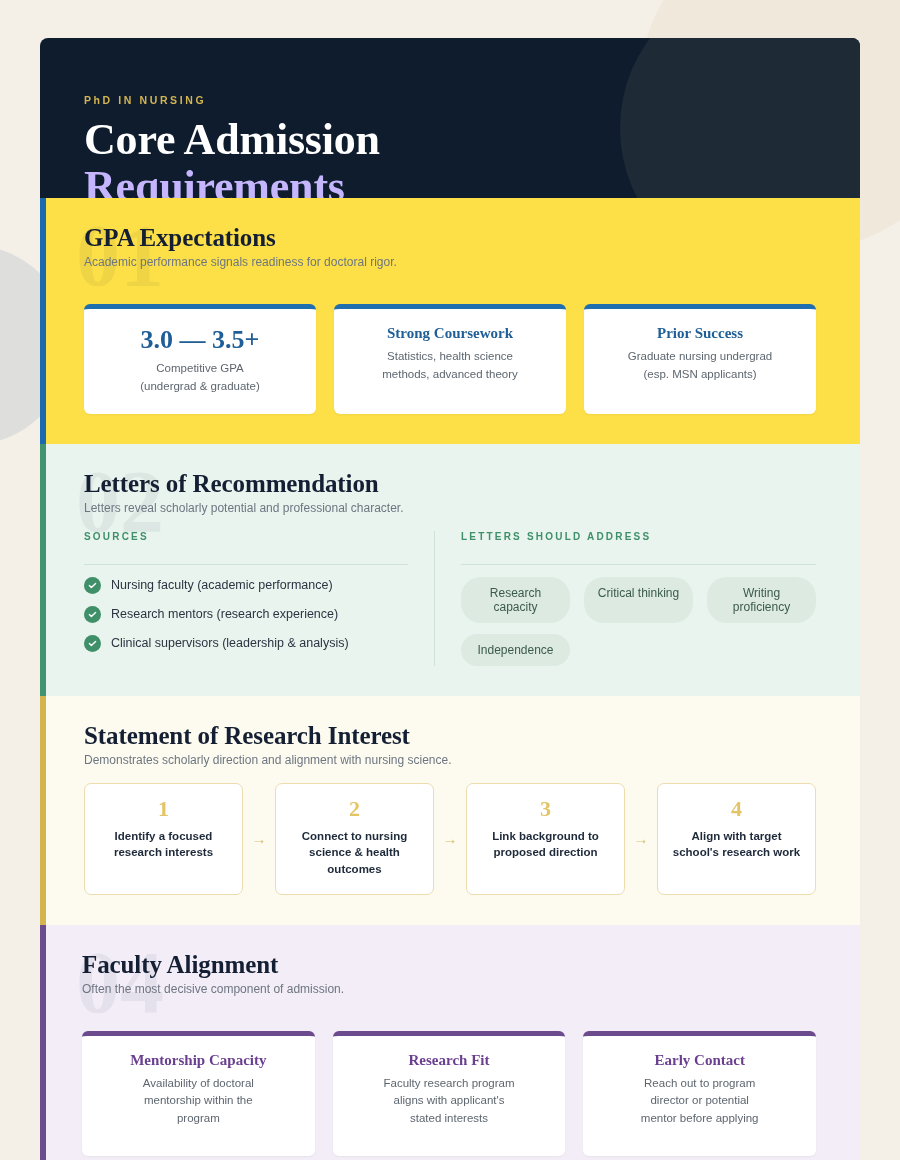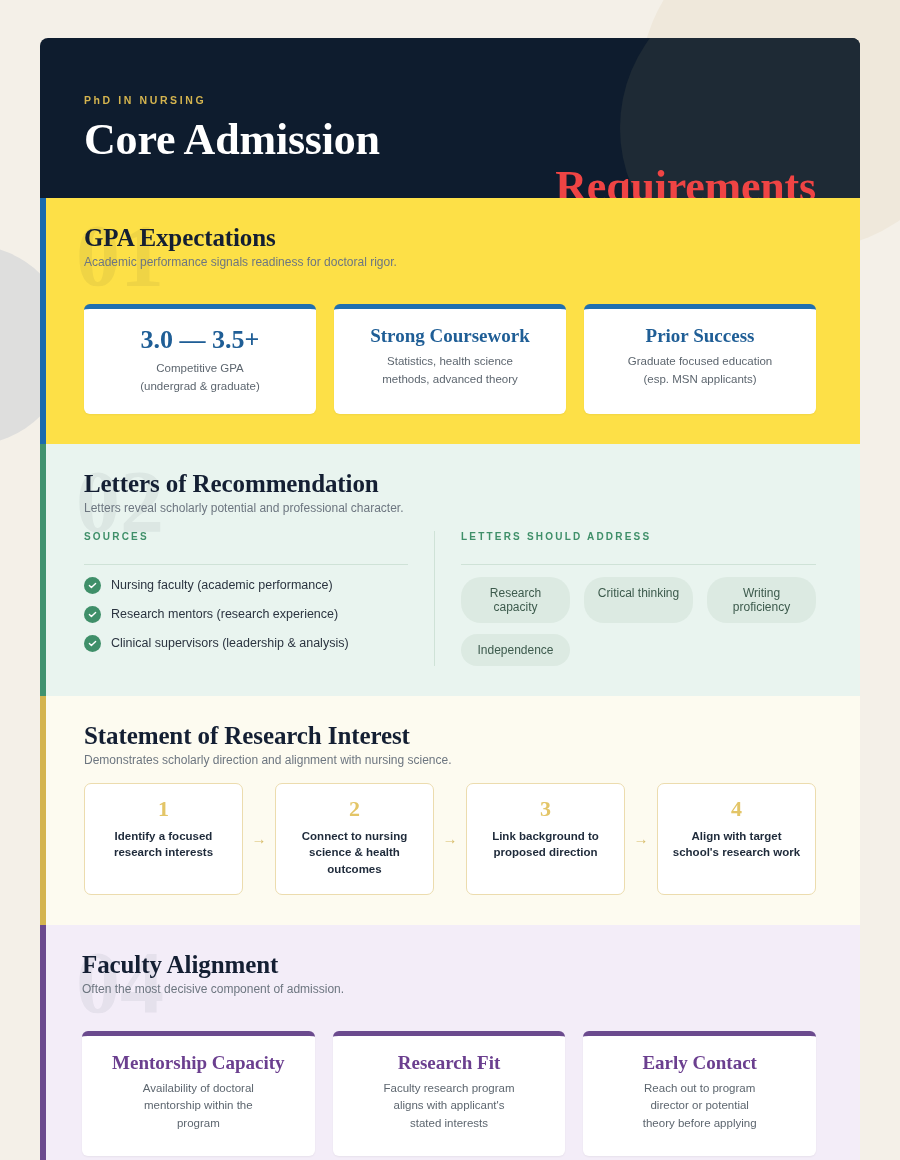--- a/index.html
+++ b/index.html
@@ -67,21 +67,21 @@
     margin-bottom: 10px;
   }
   .title-line {
     font-family: "Liberation Serif", serif;
     font-weight: bold;
     font-size: 44px;
     line-height: 1.07;
     color: #ffffff;
     letter-spacing: -0.2px;
   }
-  .title-line.accent { color: #ef4444; text-align: right; }
+  .title-line.accent { color: #c4b5fd; }
 
   
   .section {
     position: relative;
     border-left: 6px solid transparent;
     padding: 26px 44px 30px 38px;
     box-sizing: border-box;
     overflow: hidden;
   }
   .sec-gpa      { background:#fde047; border-left-color:#1a6aad; }
@@ -133,21 +133,21 @@
   .card-big {
     font-family: "Liberation Serif", serif;
     font-weight: bold;
     font-size: 26px;
     color: #1f5e96;
     margin-bottom: 5px;
   }
   .card-title {
     font-family: "Liberation Serif", serif;
     font-weight: bold;
-    font-size: 19px;
+    font-size: 15px;
     color: #1f5e96;
     margin-bottom: 6px;
   }
   .card-title.purple { color: #6b3f8f; }
   .card-text {
     font-size: 11.5px;
     color: #5d666f;
     line-height: 1.55;
   }
   .gpa-card-pad { min-height: 70px; }
@@ -298,21 +298,21 @@
           <div class="gpa-card-pad">
             <div class="card-title">Strong Coursework</div>
             <div class="card-text">Statistics, health science</div>
             <div class="card-text">methods, advanced theory</div>
           </div>
         </div>
 
         <div class="card blue">
           <div class="gpa-card-pad">
             <div class="card-title">Prior Success</div>
-            <div class="card-text">Graduate focused education</div>
+            <div class="card-text">Graduate nursing undergrad</div>
             <div class="card-text">(esp. MSN applicants)</div>
           </div>
         </div>
 
       </div>
     </div>
   </div>
 
   <div class="section sec-letters">
     <div class="watermark">02</div>
@@ -420,21 +420,21 @@
             <div class="card-text">Faculty research program</div>
             <div class="card-text">aligns with applicant's</div>
             <div class="card-text">stated interests</div>
           </div>
         </div>
         <div class="card purple">
           <div class="faculty-card-pad">
             <div class="card-title purple">Early Contact</div>
             <div class="card-text">Reach out to program</div>
             <div class="card-text">director or potential</div>
-            <div class="card-text">theory before applying</div>
+            <div class="card-text">mentor before applying</div>
           </div>
         </div>
       </div>
     </div>
   </div>
 
   <div class="footer">
     <div class="footer-brand">PhD in Nursing</div>
     <div class="footer-mid">GPA · Recommendations · Research Statement · Faculty Alignment</div>
     <div class="footer-right">Admission Requirements</div>

